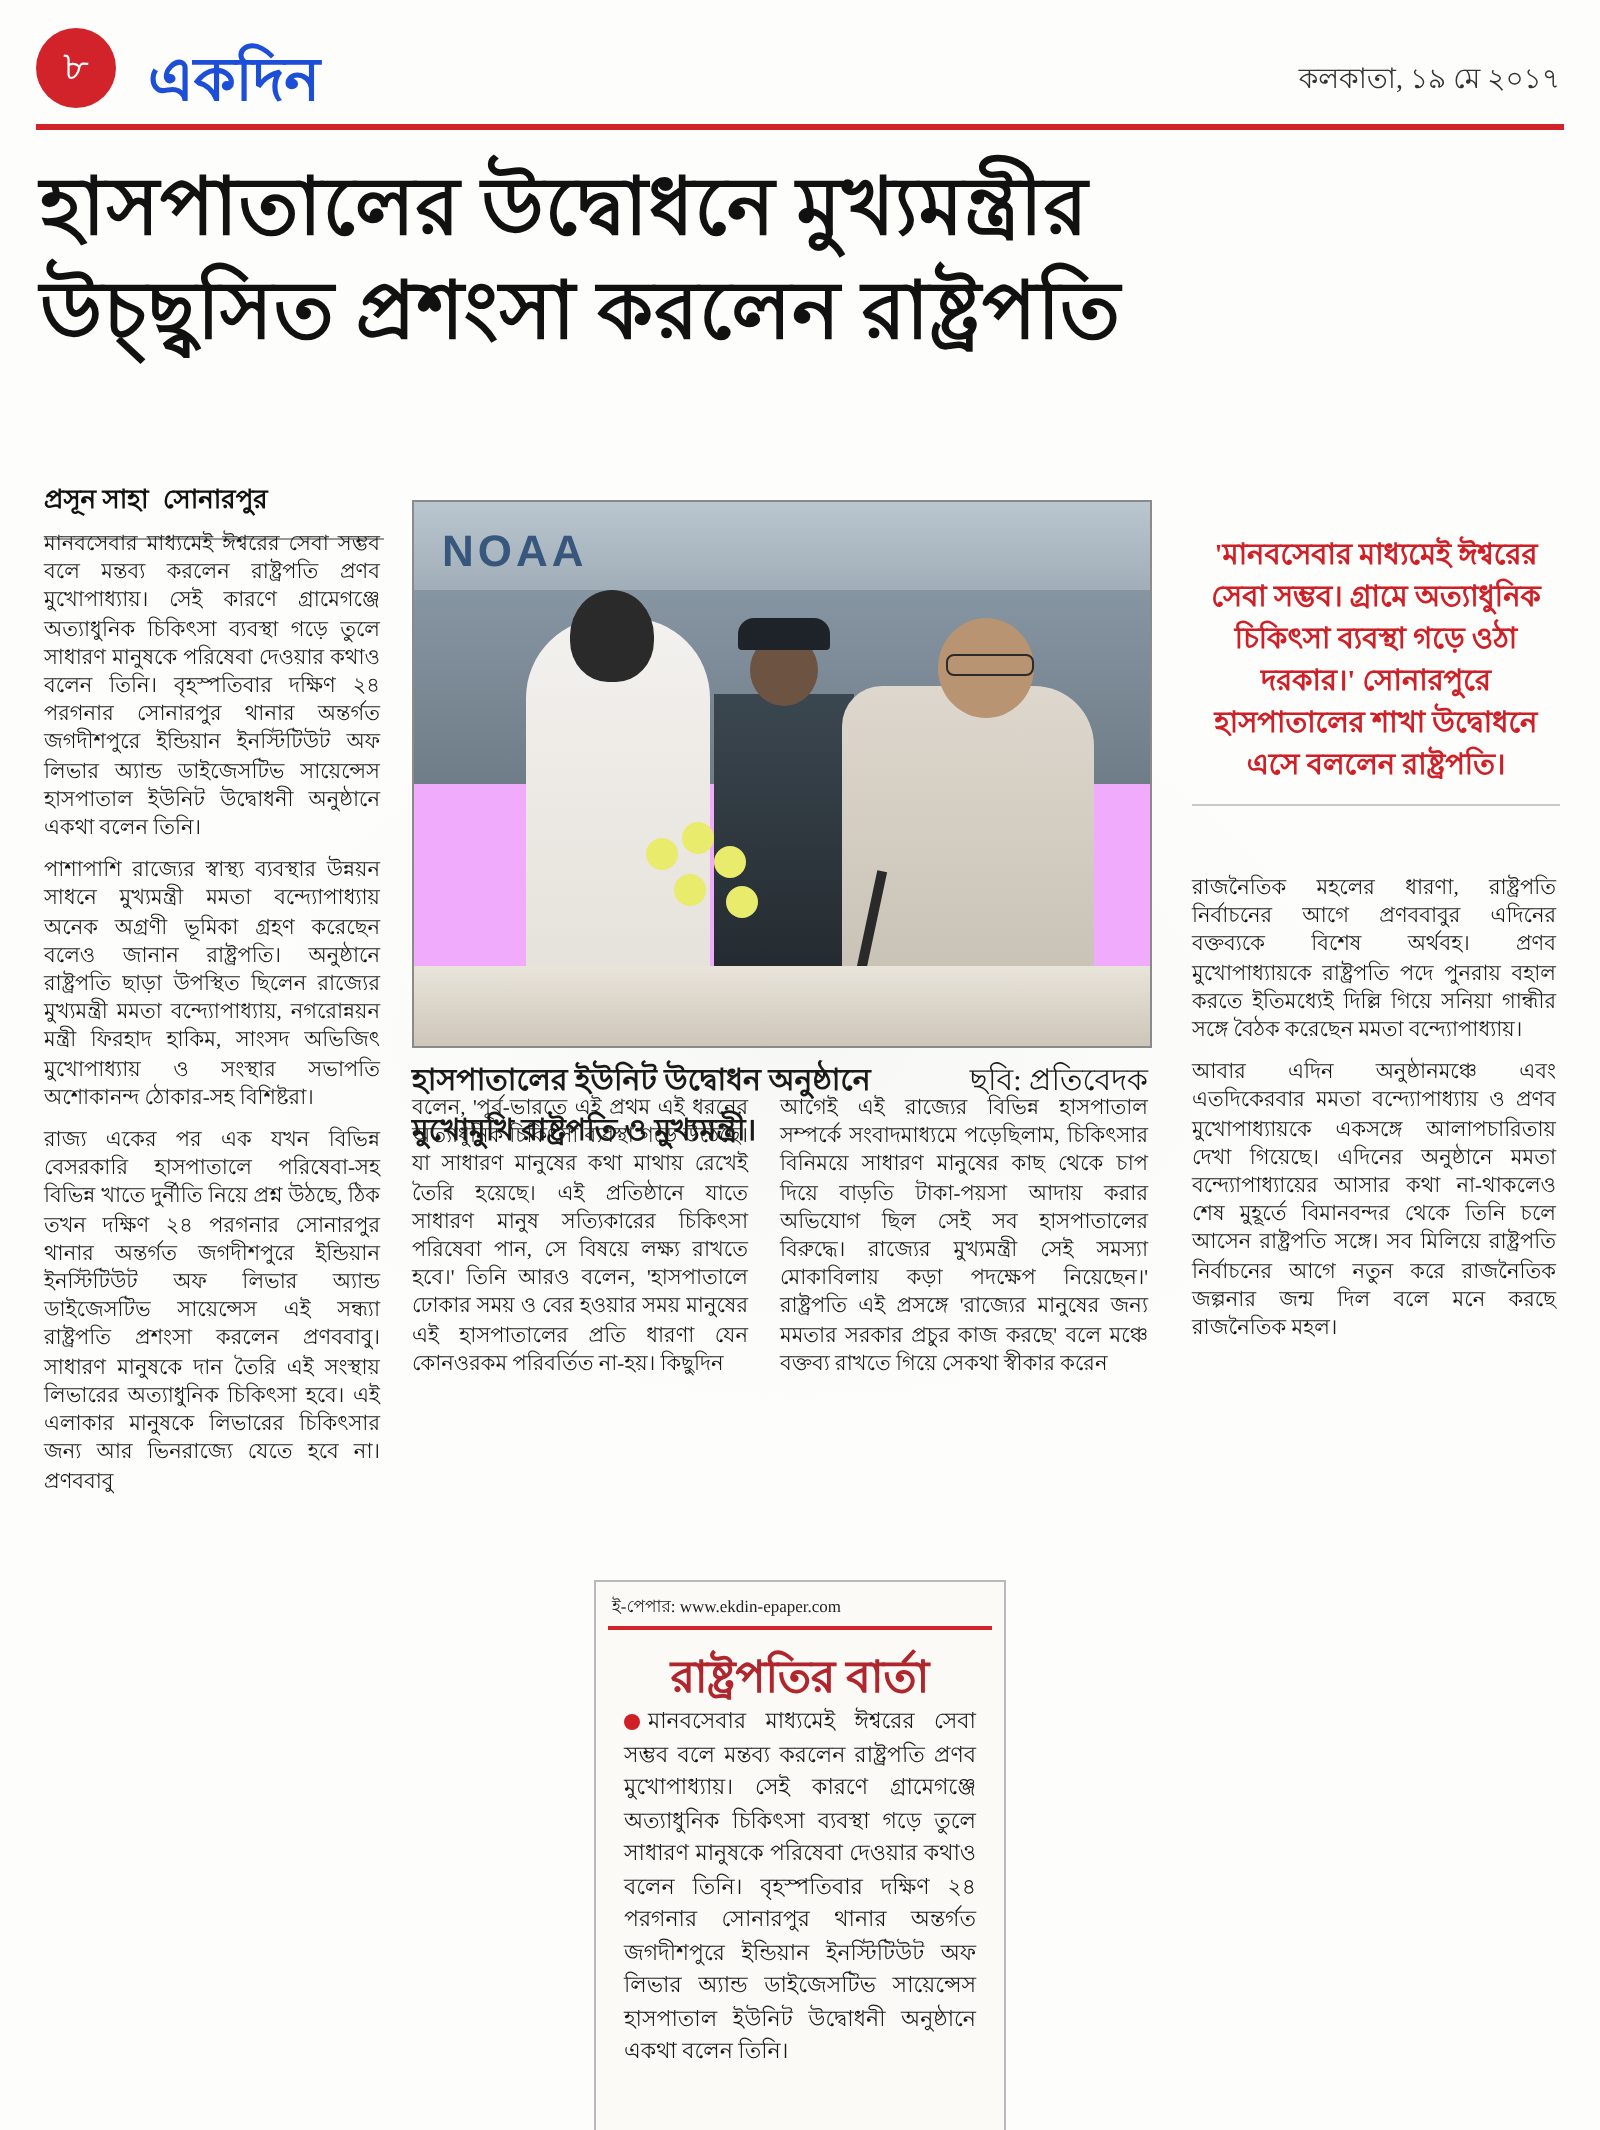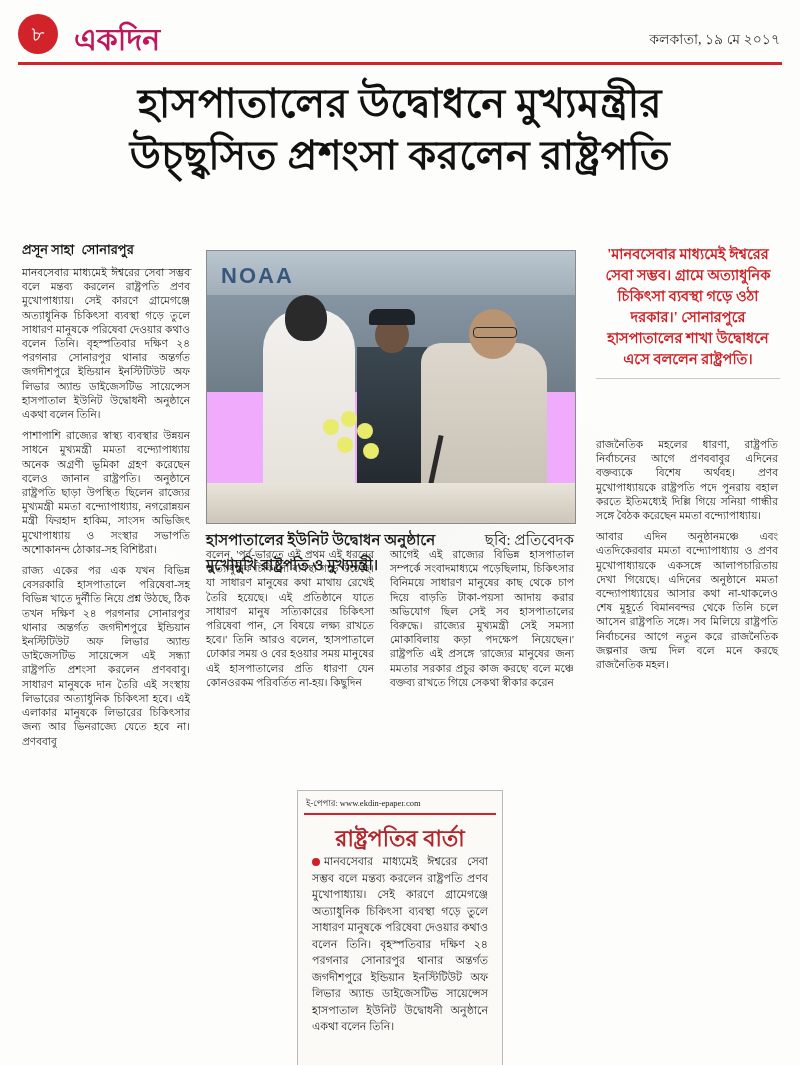--- a/index.html
+++ b/index.html
@@ -43,21 +43,21 @@
     line-height: 40px;
     text-align: center;
     font-family: "Liberation Serif", serif;
   }
   .masthead-title {
     position: absolute;
     left: 56px; top: 6px;
     font-family: "Liberation Serif", serif;
     font-size: 30px;
     font-weight: bold;
-    color: #be185d;
+    color: #1d4ed8;
     letter-spacing: 0px;
   }
   .masthead-date {
     position: absolute;
     right: 2px; top: 18px;
     font-family: "Liberation Serif", serif;
     font-size: 14px;
     color: #333;
   }
   .masthead-rule {
@@ -65,21 +65,20 @@
     left: 18px; top: 62px;
     width: 764px; height: 3px;
     background: #d2232a;
   }
 
   
   .headline {
     position: absolute;
     left: 20px; top: 78px;
     width: 760px;
-    text-align: center;
     font-family: "Liberation Serif", serif;
     font-weight: bold;
     color: #111;
   }
   .headline .line {
     font-size: 40px;
     line-height: 52px;
     letter-spacing: 0.5px;
   }
 
@@ -199,21 +198,21 @@
     color: #1a1a1a;
     display: flex;
     justify-content: center;
     gap: 8px;
   }
   .caption .credit { font-weight: normal; white-space: nowrap; }
 
   
   .pullquote {
     position: absolute;
-    left: 596px; top: 244px;
+    left: 596px; top: 268px;
     width: 184px;
     font-family: "Liberation Serif", serif;
     font-size: 14.5px;
     line-height: 21px;
     font-weight: bold;
     color: #cf2027;
     text-align: center;
     border-bottom: 1px solid #c9c9c9;
     padding-bottom: 8px;
   }

